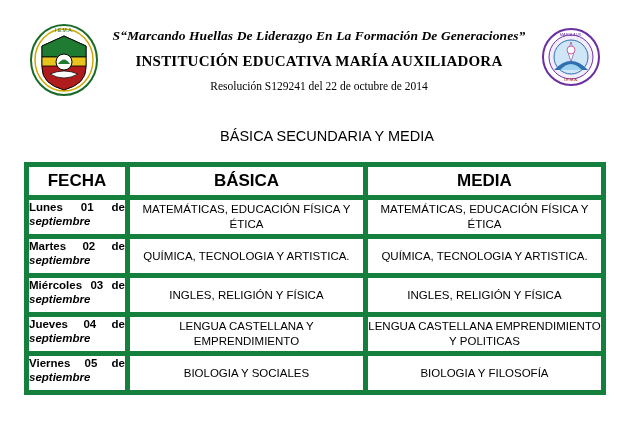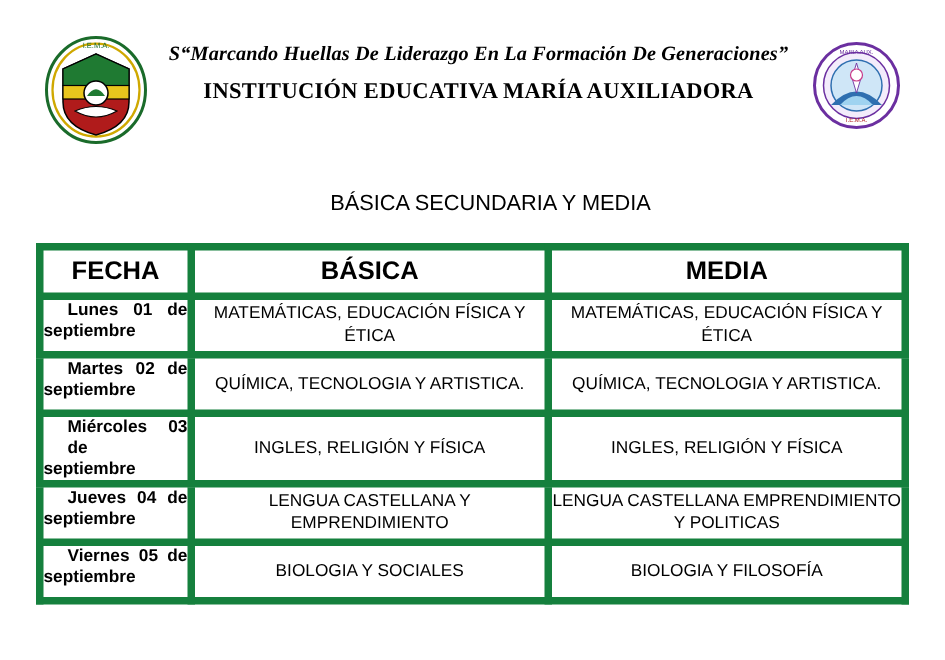--- a/index.html
+++ b/index.html
@@ -113,26 +113,26 @@
     text-align: justify;
     text-align-last: justify;
     vertical-align: top;
     padding: 4px 5px 4px 5px;
     line-height: 14px;
   }
   td.date-cell .dayline {
     display: block;
     text-align: justify;
     text-align-last: justify;
-    padding-left: 16px;
   }
   td.date-cell .monthline {
     display: block;
     text-align: center;
     text-align-last: left;
+    font-style: italic;
   }
   td.subject-cell {
     font-size: 11.5px;
     text-align: center;
     vertical-align: middle;
     padding: 5px 8px;
     line-height: 15px;
   }
   tr.row-tall td { height: 34px; }
 </style>
@@ -167,20 +167,21 @@
         <path d="M29 14 L32 24 L29 34 L26 24 Z" fill="#ffffff" stroke="#6b2fa0" stroke-width="0.6"></path>
         <circle cx="29" cy="22" r="4" fill="#ffffff" stroke="#c83a8a" stroke-width="0.8"></circle>
         <text x="29" y="8" font-size="4" text-anchor="middle" fill="#6b2fa0" font-family="Liberation Sans, sans-serif">MARIA AUX.</text>
         <text x="29" y="53" font-size="4" text-anchor="middle" fill="#b01b1b" font-family="Liberation Sans, sans-serif">I.E.M.A.</text>
       </svg>
     </span>
 
     <div class="header-text">
       <div class="slogan">S“Marcando Huellas De Liderazgo En La Formación De Generaciones”</div>
       <div class="institution">INSTITUCIÓN EDUCATIVA MARÍA AUXILIADORA</div>
+      <div class="resolution">Resolución S129241 del 22 de octubre de 2014</div>
     </div>
   </div>
 
   <div class="doc-subtitle">BÁSICA SECUNDARIA Y MEDIA</div>
 
   <div class="table-wrap">
     <table class="exams">
       <colgroup>
         <col class="c-fecha">
         <col class="c-basica">

